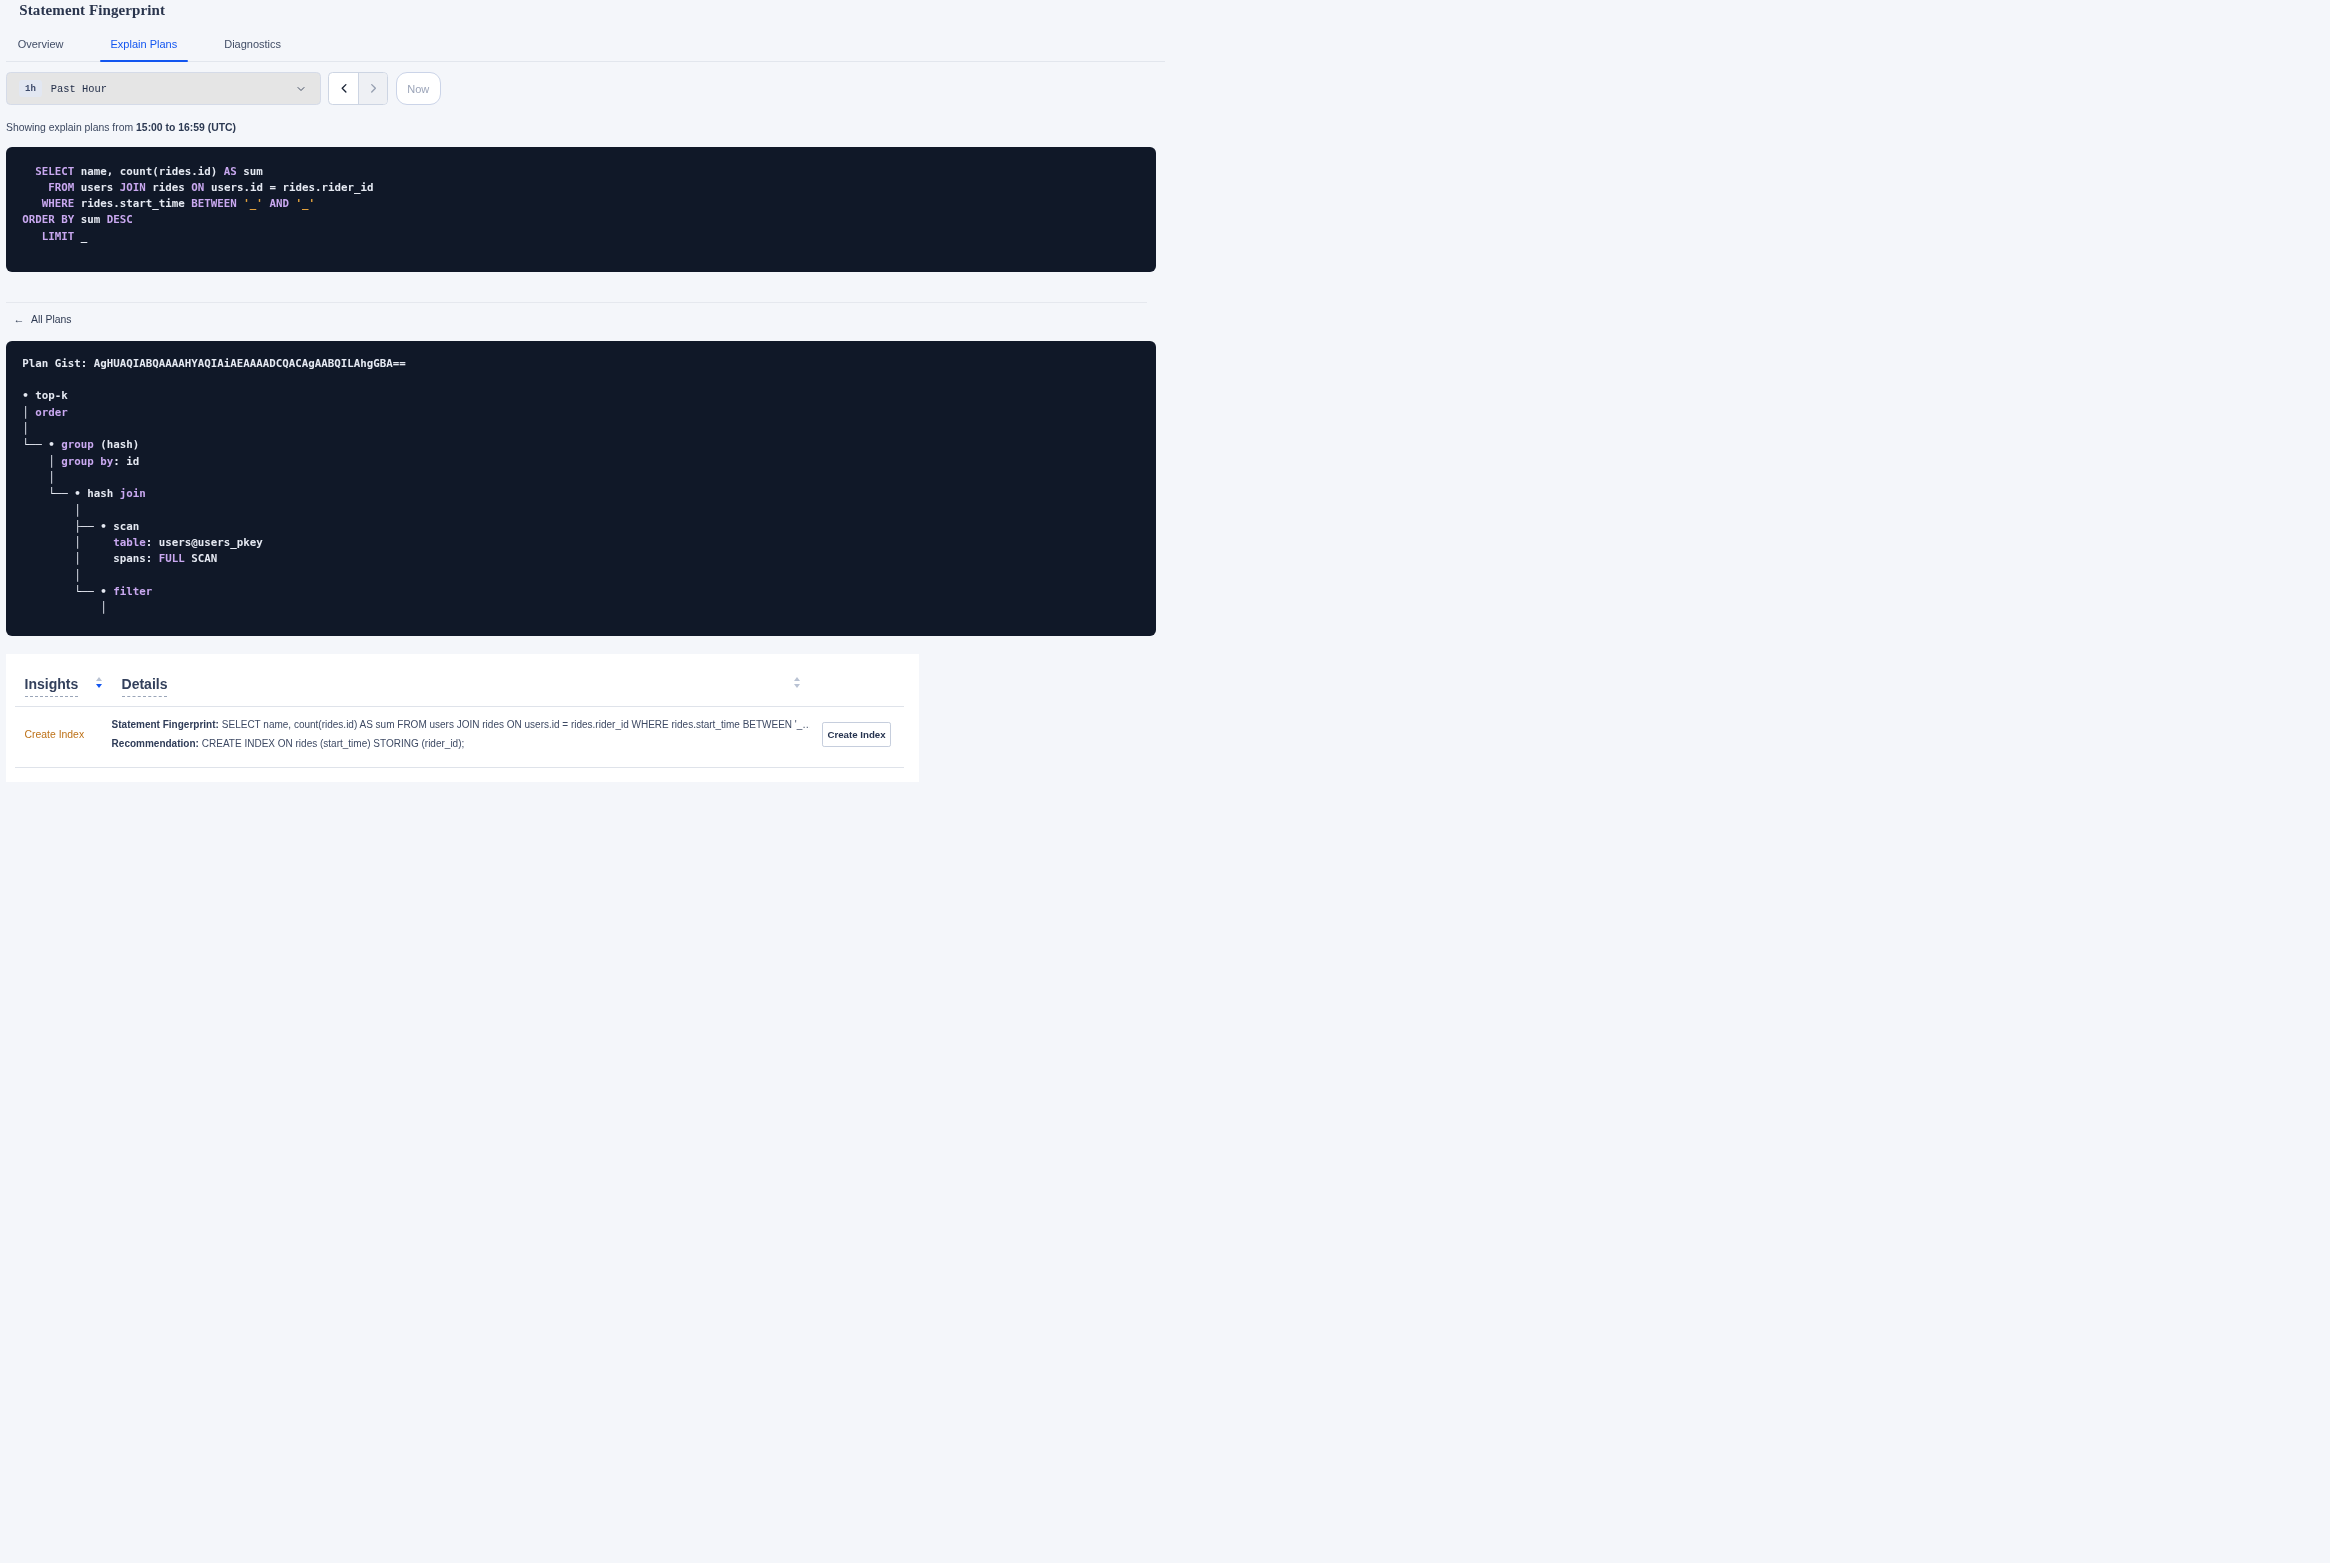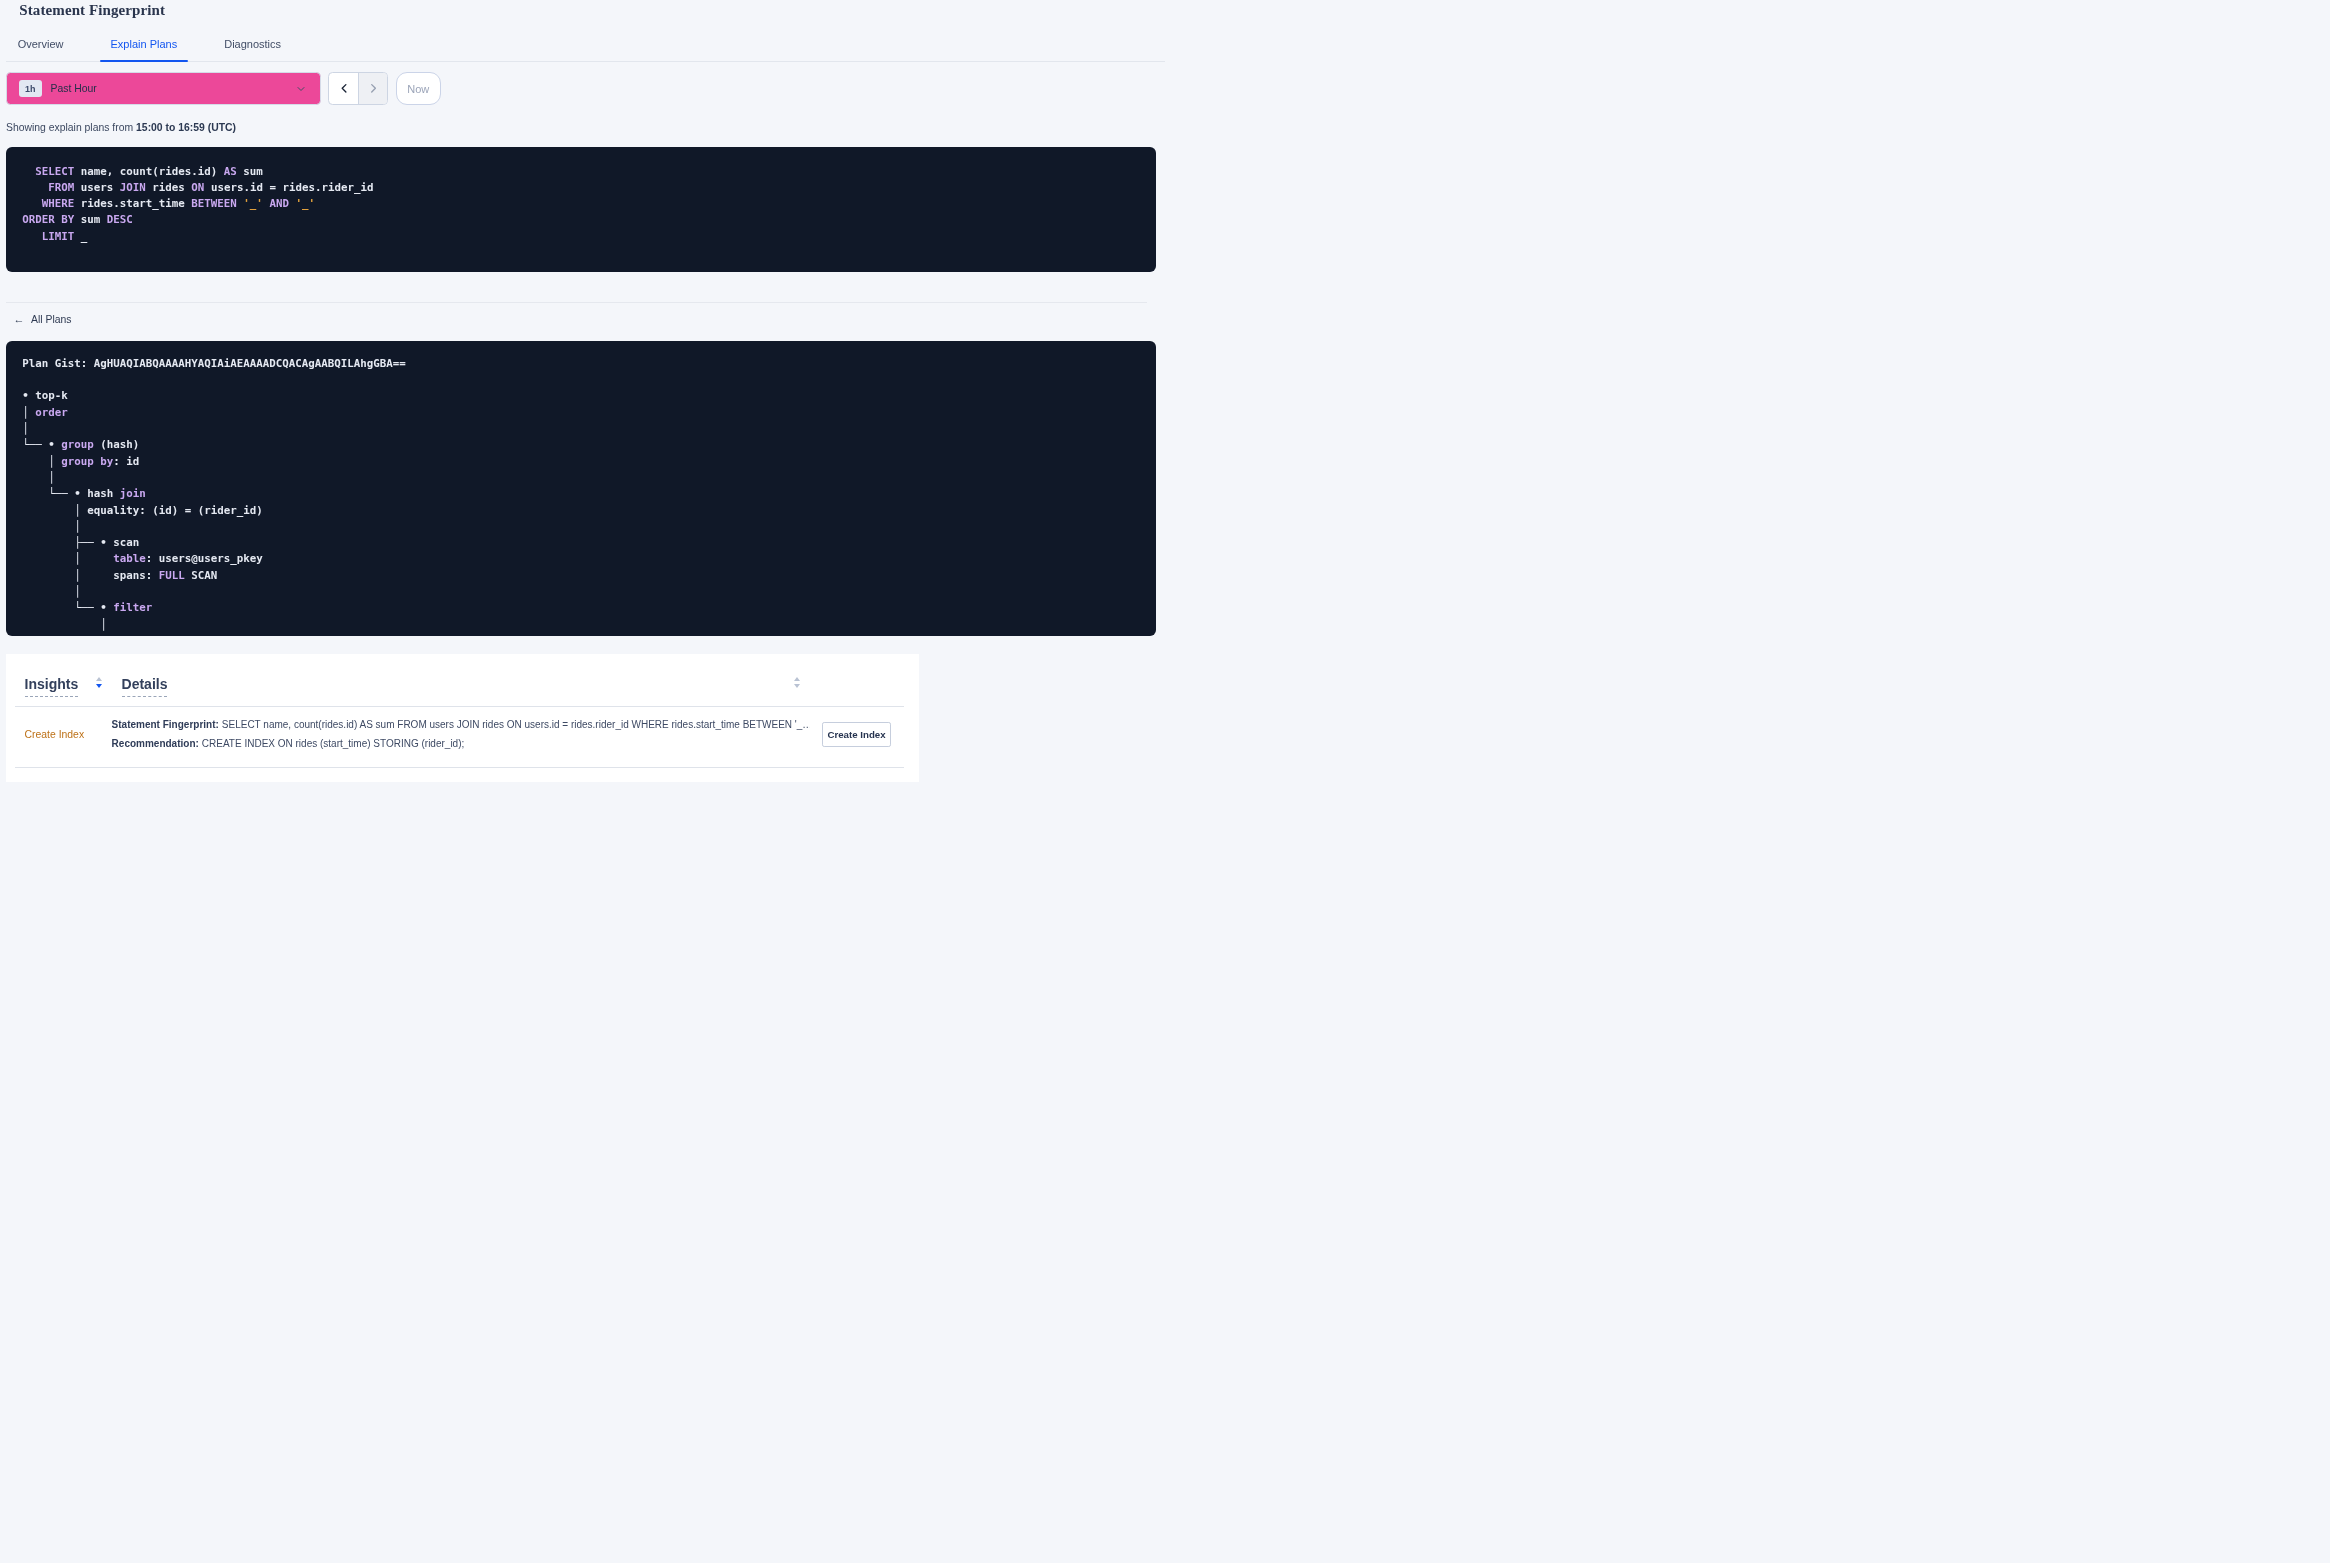--- a/index.html
+++ b/index.html
@@ -25,23 +25,23 @@
     position:relative; cursor:pointer; white-space:nowrap;
   }
   .tab.active { color:#1356f0; }
   .tab.active::after {
     content:""; position:absolute; left:0; right:0; bottom:-1.5px;
     height:2.2px; background:#1356f0; border-radius:1.5px;
   }
   
   .controls { display:flex; align-items:center; gap:7.4px; margin:10.4px 9px 0 6px; }
   .range-select {
-    width:315px; height:33px; background:#ec4899;
+    width:315px; height:33px; background:#e5e5e5;
     border:0.7px solid #d5dbe8; border-radius:4.5px;
-    display:flex; align-items:center; padding:4px 12px; cursor:pointer;
+    display:flex; align-items:center; padding:4px 12px; cursor:pointer;font-family:Liberation Mono, monospace;
   }
   .range-badge {
     background:#e2e7f2; color:#3c496a; font-size:9px; font-weight:700;
     padding:3.7px 6px; border-radius:3px; margin-right:9px;
   }
   .range-label { font-size:10.4px; color:#242f49; flex:1; }
   .dd-chevron { color:#434e63; display:flex; margin-right:1.5px; }
   .pager {
     display:flex; height:33px; border:0.7px solid #cdd5e3; border-radius:4.5px;
     overflow:hidden; background:#fff;
@@ -165,21 +165,20 @@
 <div class="code-block plan-block">
     <div class="code-line"><span>Plan Gist: AgHUAQIABQAAAAHYAQIAiAEAAAADCQACAgAABQILAhgGBA==</span></div>
     <div class="code-line">&nbsp;</div>
     <div class="code-line"><span>• top-k</span></div>
     <div class="code-line"><span>│ </span><span class="c-k">order</span></div>
     <div class="code-line"><span>│</span></div>
     <div class="code-line"><span>└── • </span><span class="c-k">group</span><span> (hash)</span></div>
     <div class="code-line"><span>    │ </span><span class="c-k">group by</span><span>: id</span></div>
     <div class="code-line"><span>    │</span></div>
     <div class="code-line"><span>    └── • hash </span><span class="c-k">join</span></div>
-    <div class="code-line"><span>        │ equality: (id) = (rider_id)</span></div>
     <div class="code-line"><span>        │</span></div>
     <div class="code-line"><span>        ├── • scan</span></div>
     <div class="code-line"><span>        │     </span><span class="c-k">table</span><span>: users@users_pkey</span></div>
     <div class="code-line"><span>        │     spans: </span><span class="c-k">FULL</span><span> SCAN</span></div>
     <div class="code-line"><span>        │</span></div>
     <div class="code-line"><span>        └── • </span><span class="c-k">filter</span></div>
     <div class="code-line"><span>            │</span></div>
   </div>
 
 <div class="insights-card">

